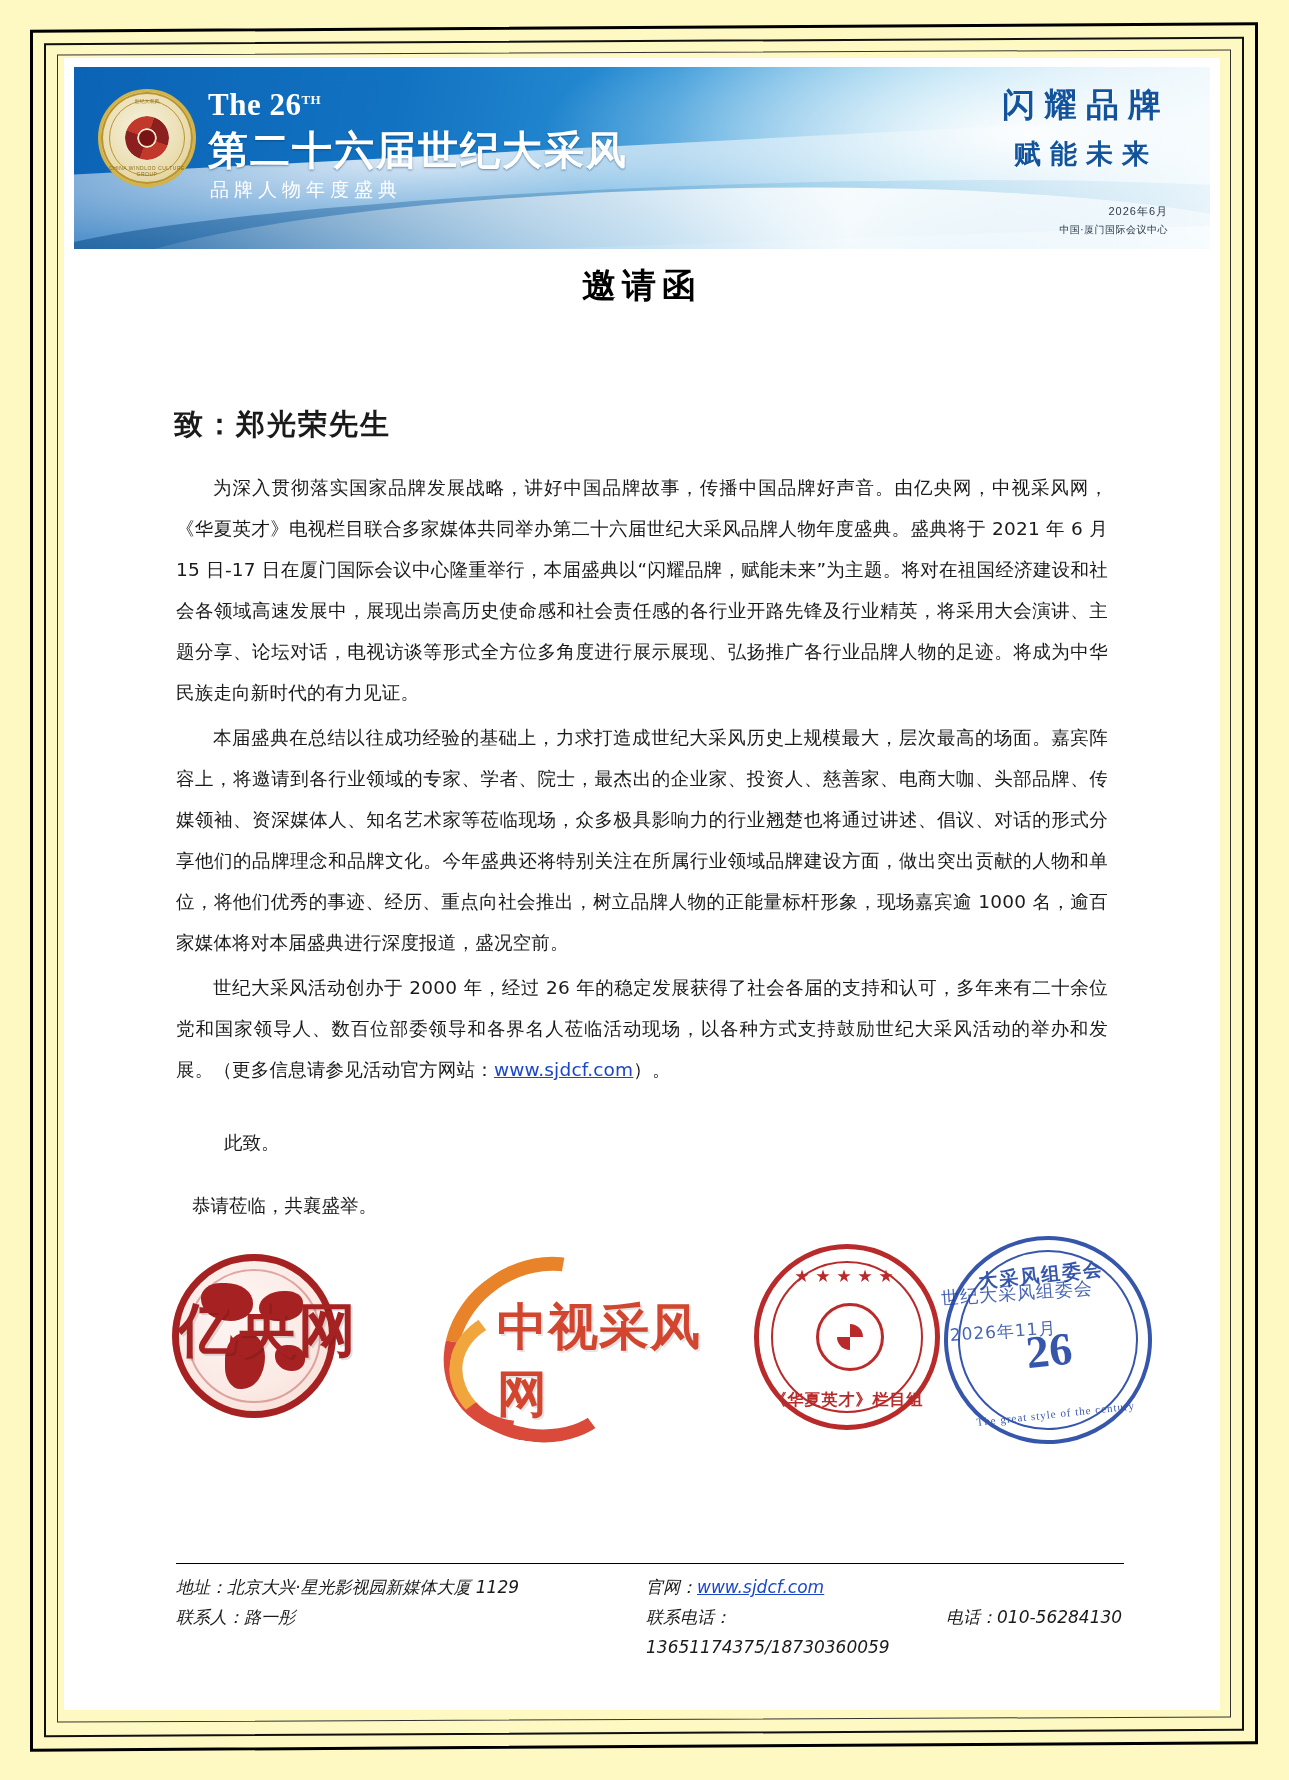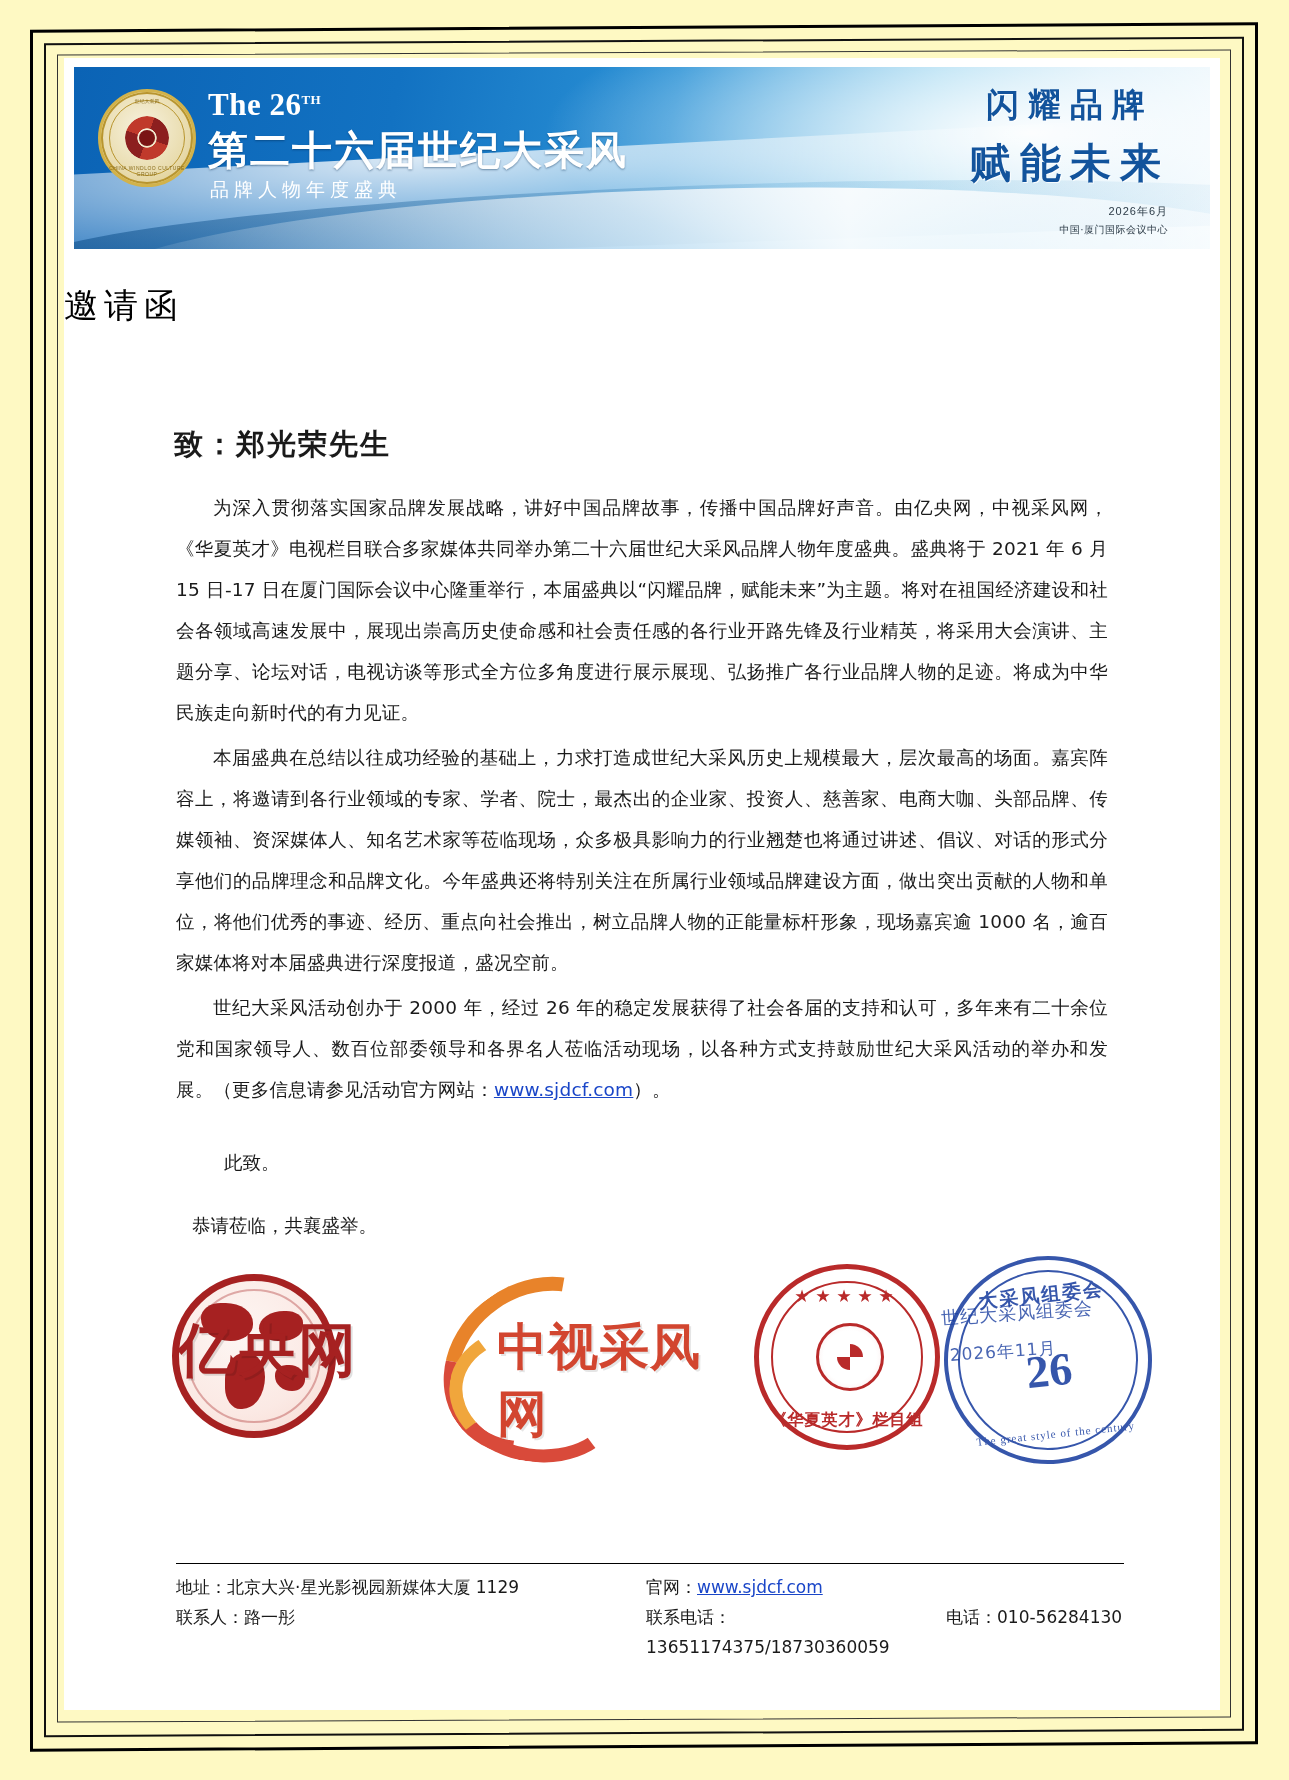--- a/index.html
+++ b/index.html
@@ -48,27 +48,27 @@
       font-size:31px;font-weight:bold;letter-spacing:.5px;}
   .ttl-the sup{font-size:13px;vertical-align:super;}
   .ttl-main{position:absolute;left:134px;top:56px;color:#fff;font-size:40px;font-weight:bold;
       letter-spacing:2px;font-family:"DejaVu Sans",sans-serif;text-shadow:0 1px 2px rgba(0,40,80,.45);}
   .ttl-sub{position:absolute;left:136px;top:110px;color:#fff;font-size:19px;letter-spacing:5px;
       font-family:"DejaVu Sans",sans-serif;}
 
   .slogan{position:absolute;right:40px;top:16px;text-align:center;color:#0c4f9c;}
   .slogan .l1{font-size:33px;letter-spacing:9px;font-weight:bold;font-family:Liberation Mono, monospace;
       color:#12539c;text-shadow:1px 1px 0 rgba(255,255,255,.8);}
-  .slogan .l2{margin-top:8px;font-size:41px;letter-spacing:9px;font-weight:bold;font-family:Liberation Serif, serif;
+  .slogan .l2{margin-top:8px;font-size:27px;letter-spacing:9px;font-weight:bold;font-family:Liberation Serif, serif;
       color:#12539c;text-shadow:1px 1px 0 rgba(255,255,255,.8);}
   .banner-date{position:absolute;right:42px;bottom:30px;color:#2b3a46;font-size:11px;letter-spacing:1px;font-family:"Liberation Sans",sans-serif;}
   .banner-place{position:absolute;right:42px;bottom:12px;color:#2b3a46;font-size:10px;letter-spacing:.5px;font-family:"Liberation Sans",sans-serif;}
 
   
-  .doc-title{margin-top:34px;text-align:left;font-size:34px;font-weight:normal;letter-spacing:6px;
+  .doc-title{margin-top:14px;text-align:center;font-size:34px;font-weight:bold;letter-spacing:6px;
       font-family:"DejaVu Sans",sans-serif;color:#000;}
   .salutation{margin:96px 0 12px 110px;font-size:29px;font-weight:bold;letter-spacing:2px;
       font-family:"DejaVu Sans",sans-serif;}
 
   .body-wrap{margin:22px 112px 0 112px;}
   .body-wrap p{margin:0 0 4px 0;font-size:18.5px;line-height:41px;text-align:justify;text-justify:inter-ideograph;
       font-family:"DejaVu Sans",sans-serif;text-indent:2em;letter-spacing:.2px;}
   .link{color:#1a46c8;text-decoration:underline;}
 
   .closing{margin:40px 0 0 160px;font-size:18.5px;font-family:"DejaVu Sans",sans-serif;}
@@ -117,21 +117,21 @@
   .seal-org .num{position:absolute;left:0;right:0;top:84px;text-align:center;color:#1b3fa0;font-size:46px;
      font-weight:bold;font-family:"Liberation Serif",serif;}
   .seal-org .botx{position:absolute;left:0;right:0;bottom:20px;text-align:center;color:#1b3fa0;font-size:11px;
      font-family:"Liberation Serif",serif;letter-spacing:1px;}
   .seal-org2{position:absolute;left:866px;top:34px;width:210px;height:120px;color:#1b3fa0;opacity:.8;
      font-family:"DejaVu Sans",sans-serif;transform:rotate(-4deg);}
   .seal-org2 .s1{position:absolute;left:14px;top:4px;font-size:18px;letter-spacing:1px;}
   .seal-org2 .s2{position:absolute;left:20px;top:42px;font-size:17px;letter-spacing:1px;}
 
   
-  .footer{position:absolute;left:112px;right:96px;bottom:48px;}
+  .footer{position:absolute;left:112px;right:96px;bottom:48px;font-style:italic;}
   .footer .rule{border-top:1.5px solid #000;margin-bottom:8px;}
   .frow{display:flex;font-size:17px;font-family:"DejaVu Sans",sans-serif;line-height:30px;}
   .frow .c-a{width:470px;}
   .frow .c-b{width:300px;}
   .frow .c-c{flex:1;}
   .footer .link{color:#1a46c8;text-decoration:underline;}
 </style>
 </head>
 <body>
 

